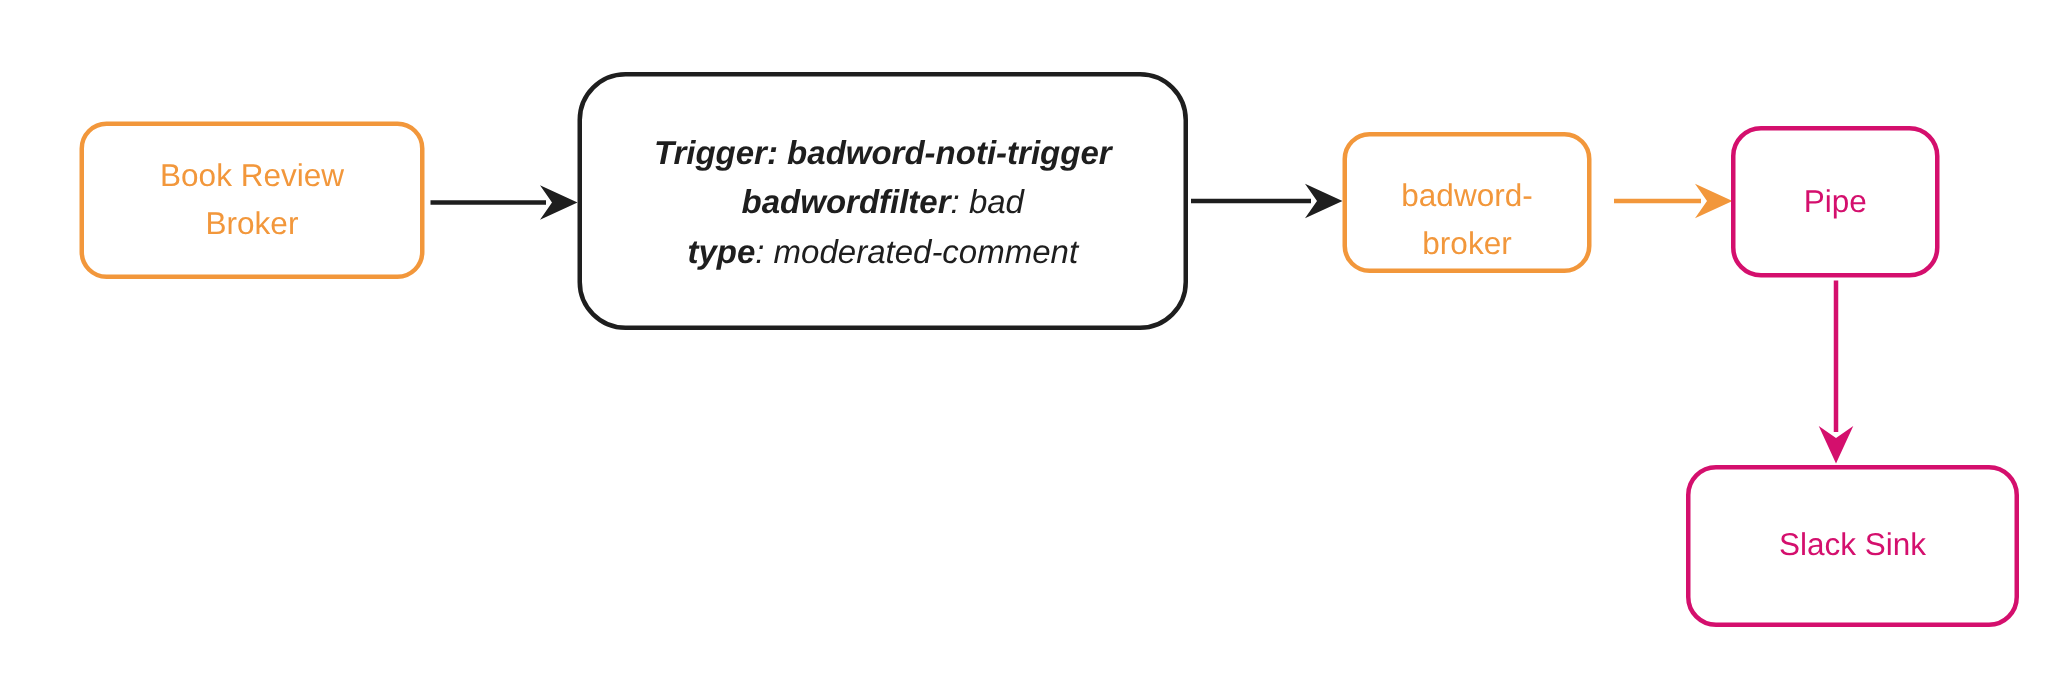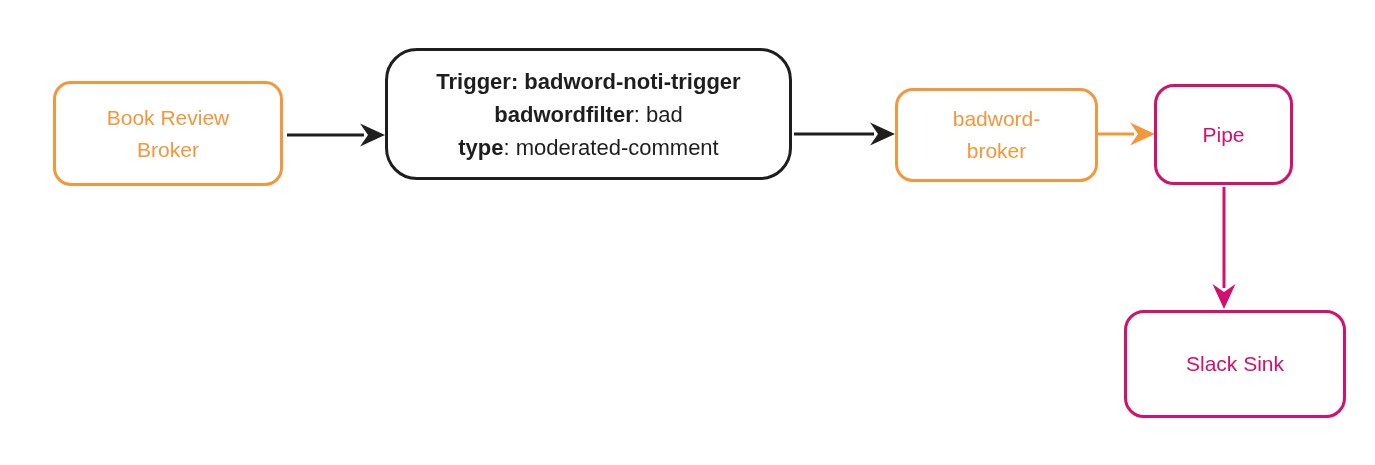--- a/index.html
+++ b/index.html
@@ -43,22 +43,22 @@
     border-radius: 20px;
   }
   .node-trigger {
     border: 3px solid #1E1E1E;
     color: #1E1E1E;
     border-radius: 32px;
     font-size: 22px;
     line-height: 33px;
   }
   .node-book-review { left: 53px;   top: 81px;  width: 230px; height: 105px; }
-  .node-trigger     { left: 385px;  top: 48px;  width: 407px; height: 132px; }
-  .node-badword     { left: 895px;  top: 88px;  width: 203px; height: 94px;  }
+  .node-trigger     { left: 385px;  top: 48px;  width: 407px; height: 172px; font-style: italic; }
+  .node-badword     { left: 895px;  top: 88px;  width: 166px; height: 94px; justify-content: flex-end;  }
   .node-pipe        { left: 1154px; top: 84px;  width: 139px; height: 101px; }
   .node-slack       { left: 1124px; top: 310px; width: 222px; height: 108px; }
   .bold { font-weight: bold; }
 </style>
 </head>
 <body>
 
 <div class="canvas">
 
   <svg class="edges-layer" width="1375" height="465" viewBox="0 0 1375 465">

